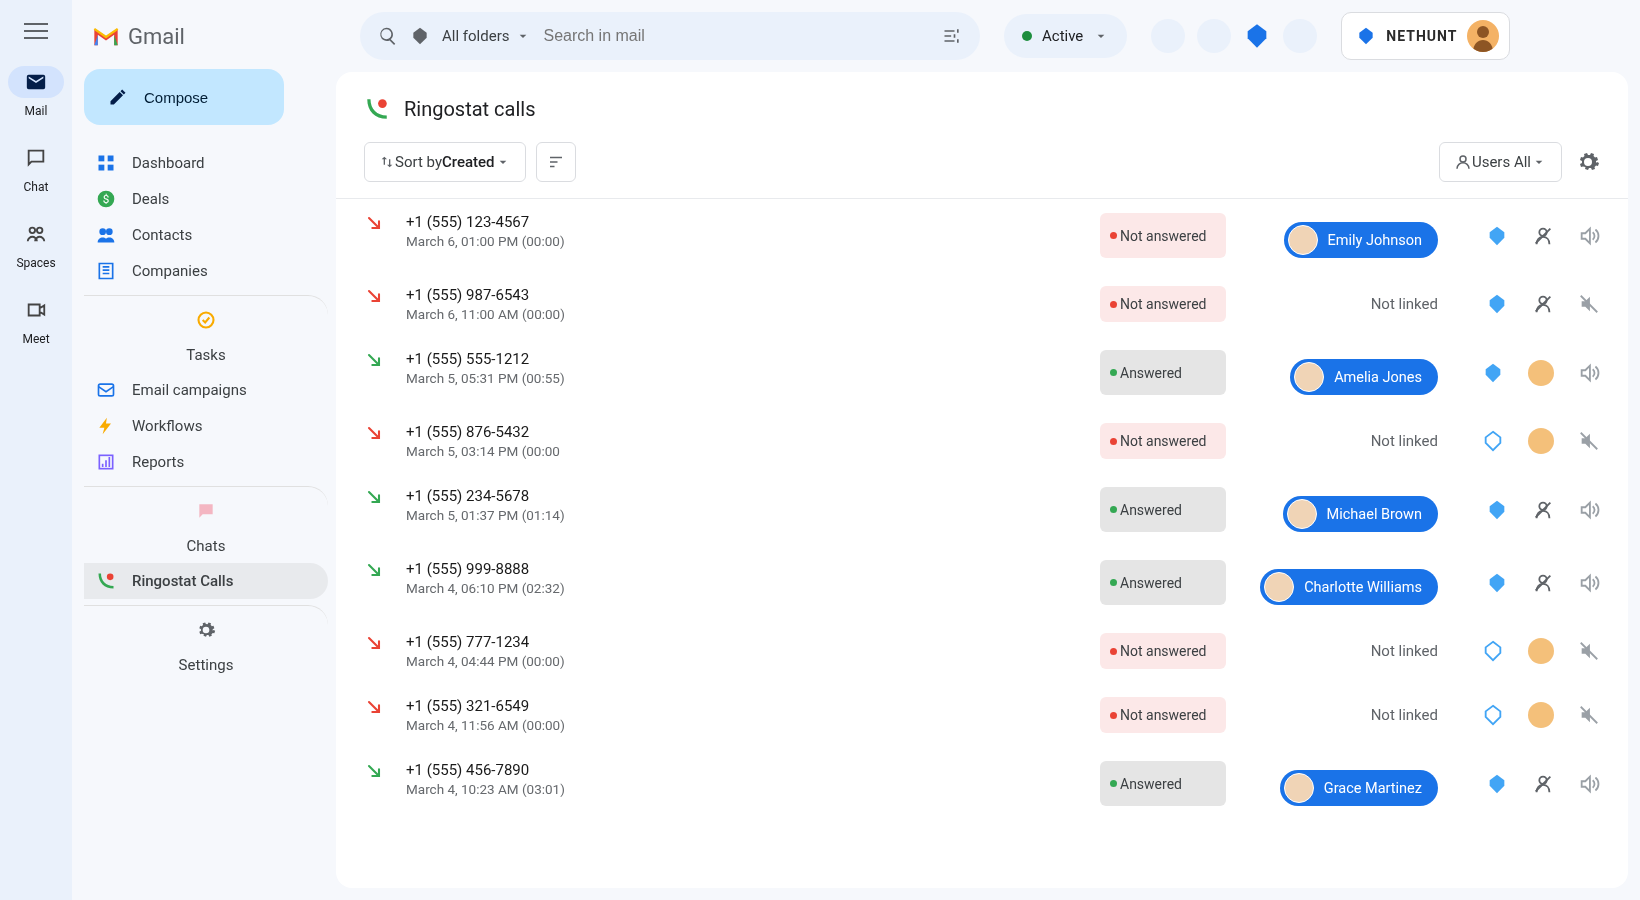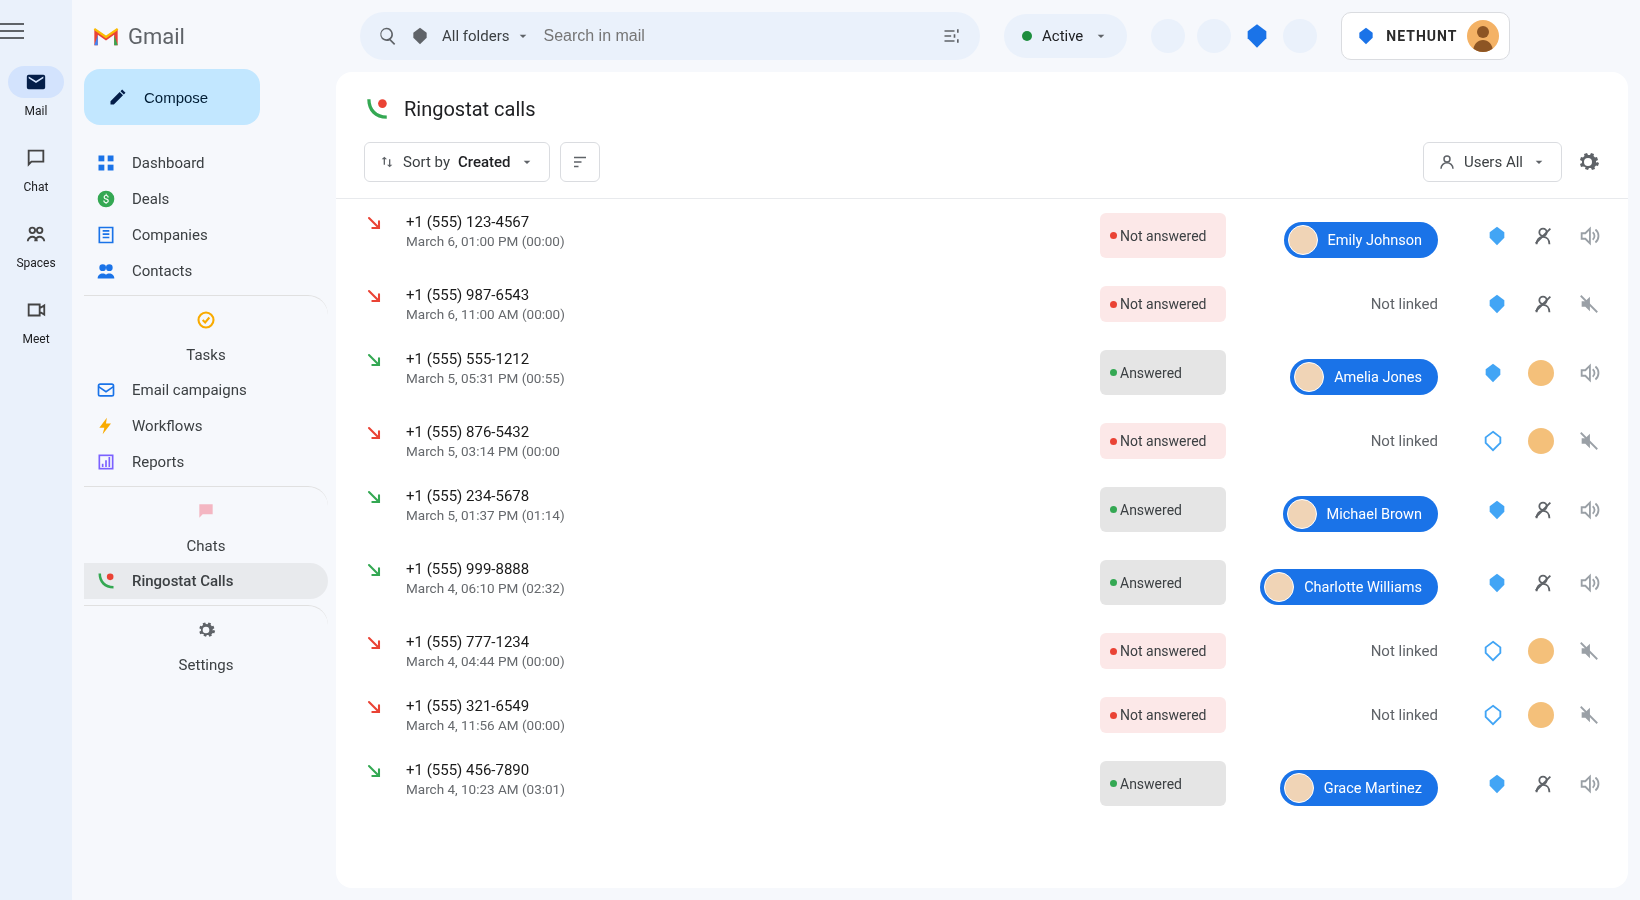--- a/index.html
+++ b/index.html
@@ -1,33 +1,33 @@
 <!DOCTYPE html>
 <html><head>
 <meta charset="utf-8">
 <style>
 * { box-sizing: border-box; margin: 0; padding: 0; }
 body { font-family: 'Google Sans', Roboto, Arial, sans-serif; font-size: 14px; color: #202124; background: #f6f8fc; width: 1640px; height: 900px; overflow: hidden; }
 .app { display: flex; height: 100%; }
 
 
-.rail { width: 72px; background: #eaf1fb; display: flex; flex-direction: column; padding-top: 18px; gap: 24px; flex-shrink: 0; }
+.rail { width: 72px; background: #eaf1fb; display: flex; flex-direction: column; align-items: center; padding-top: 18px; gap: 24px; flex-shrink: 0; }
 .hamburger { width: 24px; height: 24px; cursor: pointer; }
 .hamburger span { display: block; height: 2px; background: #5f6368; margin: 5px 0; }
 .rail-item { display: flex; flex-direction: column; align-items: center; gap: 6px; cursor: pointer; font-size: 12px; color: #202124; }
 .rail-icon { width: 56px; height: 32px; border-radius: 16px; display: flex; align-items: center; justify-content: center; }
 .rail-icon.active { background: #d3e3fd; }
 .rail svg { width: 22px; height: 22px; fill: #444; }
 .rail-icon.active svg { fill: #041e49; }
 
 
 .gcol { width: 264px; background: #f6f8fc; padding: 12px 8px 0 12px; flex-shrink: 0; }
 .gbrand { display: flex; align-items: center; gap: 8px; padding: 12px 8px 20px 8px; font-size: 22px; color: #5f6368; }
 .gm-logo { width: 28px; height: 22px; }
-.compose-btn { background: #c2e7ff; border: none; border-radius: 16px; padding: 18px 24px; display: flex; align-items: center; gap: 16px; font-size: 15px; font-weight: 500; cursor: pointer; margin: 0 0 20px 0; color: #001d35; width: 176px; }
+.compose-btn { background: #c2e7ff; border: none; border-radius: 16px; padding: 18px 24px; display: flex; align-items: center; gap: 16px; font-size: 15px; font-weight: 500; cursor: pointer; margin: 0 0 20px 0; color: #001d35; width: 200px; }
 .compose-btn svg { width: 20px; height: 20px; }
 .nav { list-style: none; }
 .nav li { display: flex; align-items: center; gap: 16px; padding: 8px 12px; border-radius: 0 20px 20px 0; cursor: pointer; font-size: 15px; color: #3c4043; }
 .nav li.sep-top { border-top: 1px solid #e0e0e0; margin-top: 6px; padding-top: 14px; flex-direction: column; }
 .nav li.active { background: #e8eaed; font-weight: 500; }
 .nav .ic { width: 20px; height: 20px; display: flex; align-items: center; justify-content: center; }
 .nav .ic svg { width: 20px; height: 20px; }
 
 
 .main { flex: 1; display: flex; flex-direction: column; }
@@ -45,21 +45,21 @@
 .nh-logo { fill: #1a73e8; }
 .nethunt-box { background: #fff; border: 1px solid #dadce0; border-radius: 10px; height: 48px; padding: 0 10px 0 14px; display: flex; align-items: center; gap: 10px; font-weight: 700; letter-spacing: 1px; font-size: 14px; color: #2b2b2b; }
 .avatar { width: 32px; height: 32px; border-radius: 50%; background: #f4b265; overflow: hidden; display: flex; align-items: center; justify-content: center; }
 .avatar svg { width: 100%; height: 100%; }
 
 
 .panel { background: #fff; margin: 0 12px 12px 0; border-radius: 16px; flex: 1; display: flex; flex-direction: column; overflow: hidden; }
 .phd { padding: 24px 28px 12px; display: flex; align-items: center; gap: 14px; font-size: 20px; font-weight: 400; }
 .phd .ring-ic { width: 26px; height: 26px; }
 .toolbar { padding: 8px 28px 16px; display: flex; align-items: center; gap: 10px; border-bottom: 1px solid #e8eaed; }
-.sort-btn { border: 1px solid #dadce0; border-radius: 6px; height: 40px; padding: 0 14px; display: flex; align-items: center; gap: 8px; font-size: 15px; cursor: pointer; color: #3c4043; }
+.sort-btn { border: 1px solid #dadce0; border-radius: 6px; height: 40px; padding: 0 14px; display: flex; align-items: center; font-size: 15px; cursor: pointer; color: #3c4043; }
 .sort-btn b { font-weight: 500; color: #202124; }
 .icon-btn { border: 1px solid #dadce0; border-radius: 6px; width: 40px; height: 40px; display: flex; align-items: center; justify-content: center; cursor: pointer; }
 .toolbar-right { margin-left: auto; display: flex; align-items: center; gap: 14px; }
 .gear { width: 24px; height: 24px; fill: #5f6368; cursor: pointer; }
 
 
 .list { flex: 1; overflow-y: auto; }
 .row { display: flex; padding: 14px 28px; gap: 22px; }
 .arrow { width: 20px; height: 20px; }
 .arrow.down-red path { stroke: #ea4335; }
@@ -169,34 +169,34 @@
             <svg viewBox="0 0 24 24" fill="#34a853">
               <circle cx="12" cy="12" r="10"></circle>
               <text x="12" y="17" text-anchor="middle" font-size="14" fill="#fff">$</text>
             </svg>
           </span>
           <span>Deals</span>
         </li>
         <li>
           <span class="ic">
             <svg viewBox="0 0 24 24" fill="#1a73e8">
-              <path d="M4 3h16v18H4zM8 7h8M8 11h8M8 15h8" stroke="#1a73e8" stroke-width="2" fill="none"></path>
-            </svg>
-          </span>
-          <span>Companies</span>
-        </li>
-        <li>
-          <span class="ic">
-            <svg viewBox="0 0 24 24" fill="#1a73e8">
               <circle cx="8" cy="8" r="4"></circle>
               <circle cx="16" cy="8" r="4"></circle>
               <path d="M2 21c0-4 3-6 6-6s6 2 6 6M10 21c0-4 3-6 6-6s6 2 6 6"></path>
             </svg>
           </span>
           <span>Contacts</span>
+        </li>
+        <li>
+          <span class="ic">
+            <svg viewBox="0 0 24 24" fill="#1a73e8">
+              <path d="M4 3h16v18H4zM8 7h8M8 11h8M8 15h8" stroke="#1a73e8" stroke-width="2" fill="none"></path>
+            </svg>
+          </span>
+          <span>Companies</span>
         </li>
         <li class="sep-top">
           <span class="ic">
             <svg viewBox="0 0 24 24" fill="none" stroke="#f9ab00" stroke-width="2.5">
               <circle cx="12" cy="12" r="9"></circle>
               <path d="M8 12l3 3 5-6"></path>
             </svg>
           </span>
           <span>Tasks</span>
         </li>

